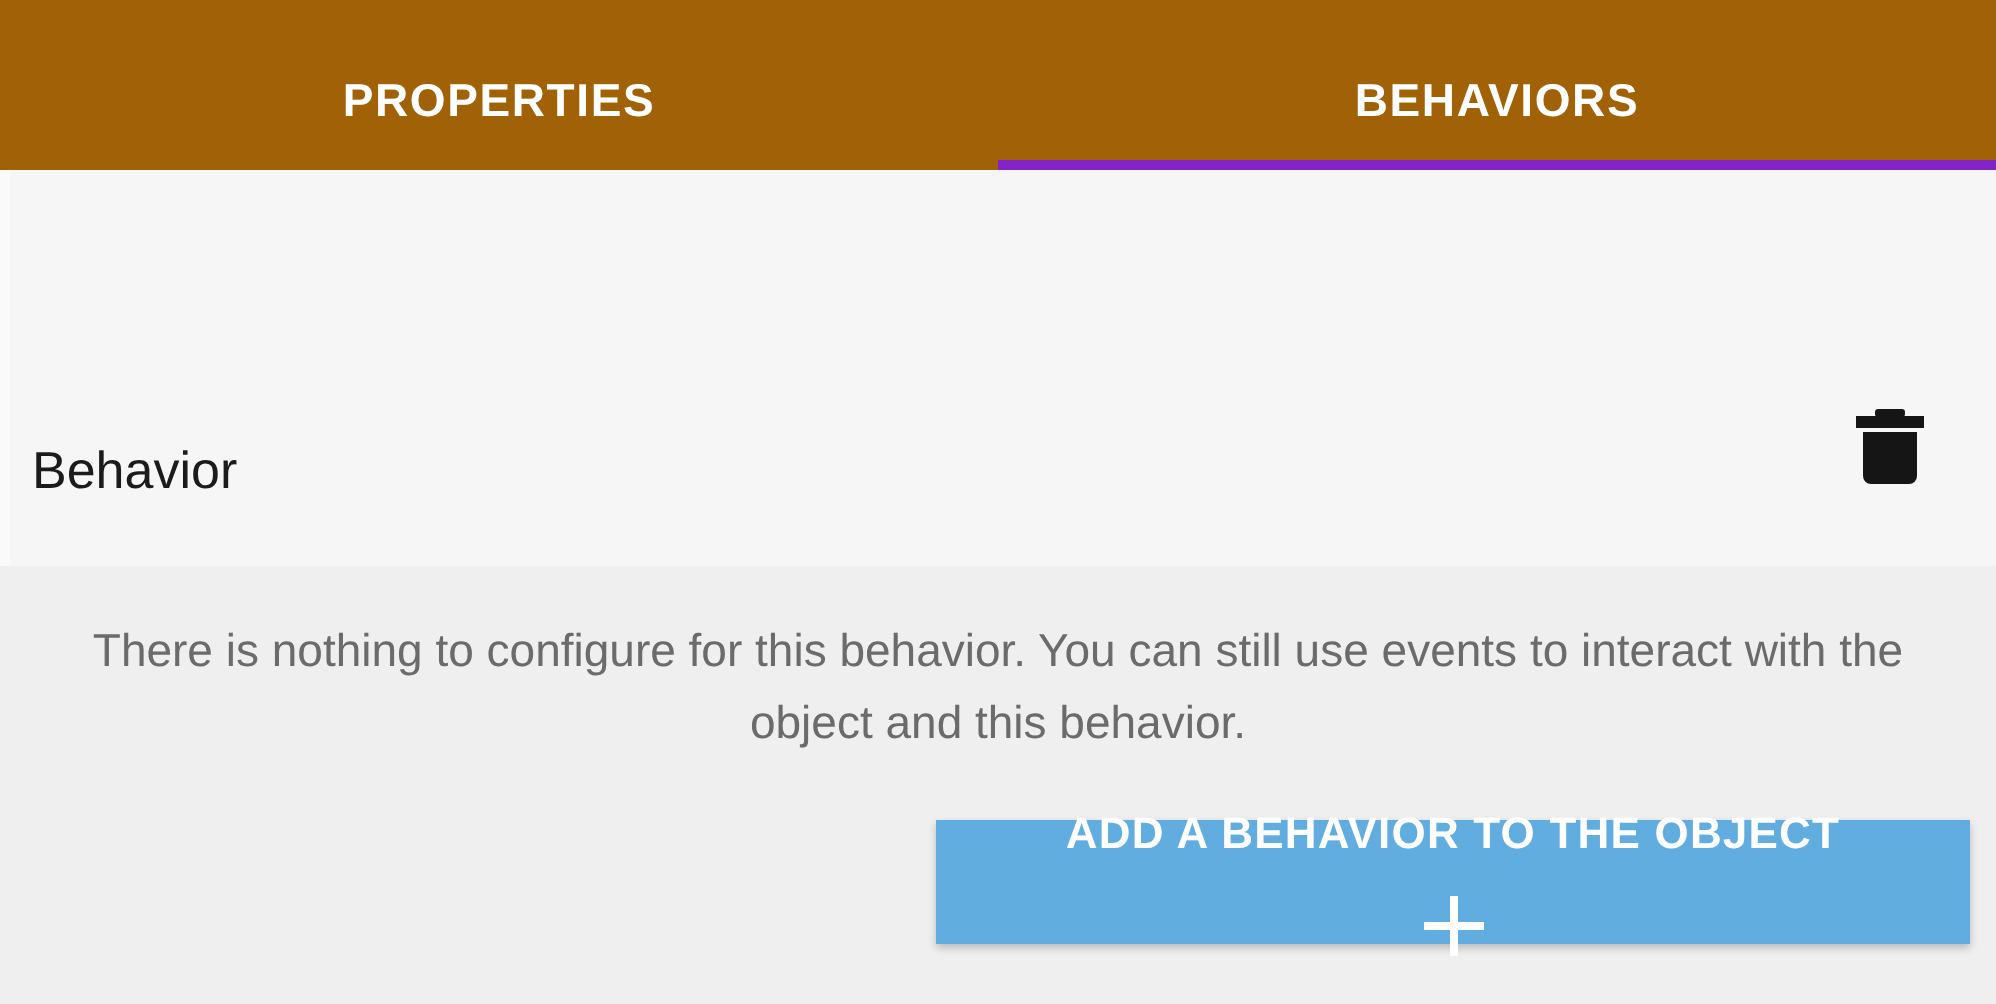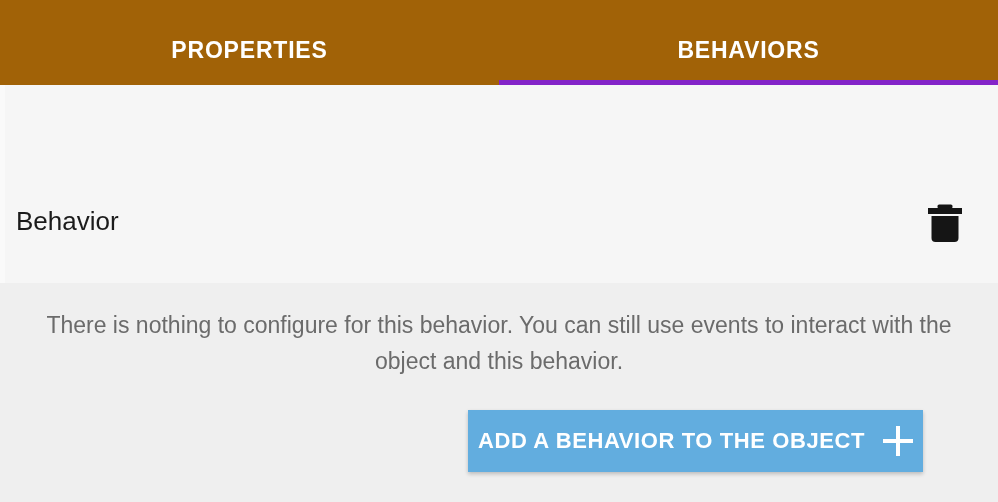--- a/index.html
+++ b/index.html
@@ -84,21 +84,21 @@
     align-items: baseline;
   }
 
   .row-object {
     top: 22px;
     height: 56px;
     padding-left: 16px;
   }
 
   .row-behavior {
-    top: 116px;
+    top: 130px;
     height: 56px;
     padding-left: 16px;
   }
 
   .field-label {
     font-size: 26px;
     color: #1b1b1b;
     white-space: nowrap;
     line-height: 40px;
   }
@@ -185,36 +185,37 @@
     font-size: 23px;
     line-height: 36px;
     color: #6b6b6b;
   }
 
   
   .add-btn {
     position: absolute;
     left: 468px;
     top: 410px;
-    width: 455px;
+    width: 517px;
     height: 62px;
     background: #62ADDF;
     border: none;
     color: #ffffff;
     font-family: "Liberation Sans", sans-serif;
     font-size: 22px;
     font-weight: bold;
     letter-spacing: 0.6px;
     display: flex;
     align-items: center;
     justify-content: center;
     gap: 18px;
     cursor: pointer;
     box-shadow: 0 2px 4px rgba(0,0,0,0.22);
     user-select: none;
+    flex-direction: column;
   }
 
   .plus-icon {
     display: inline-block;
     position: relative;
     width: 30px;
     height: 30px;
     flex: 0 0 30px;
   }
   .plus-icon::before,

